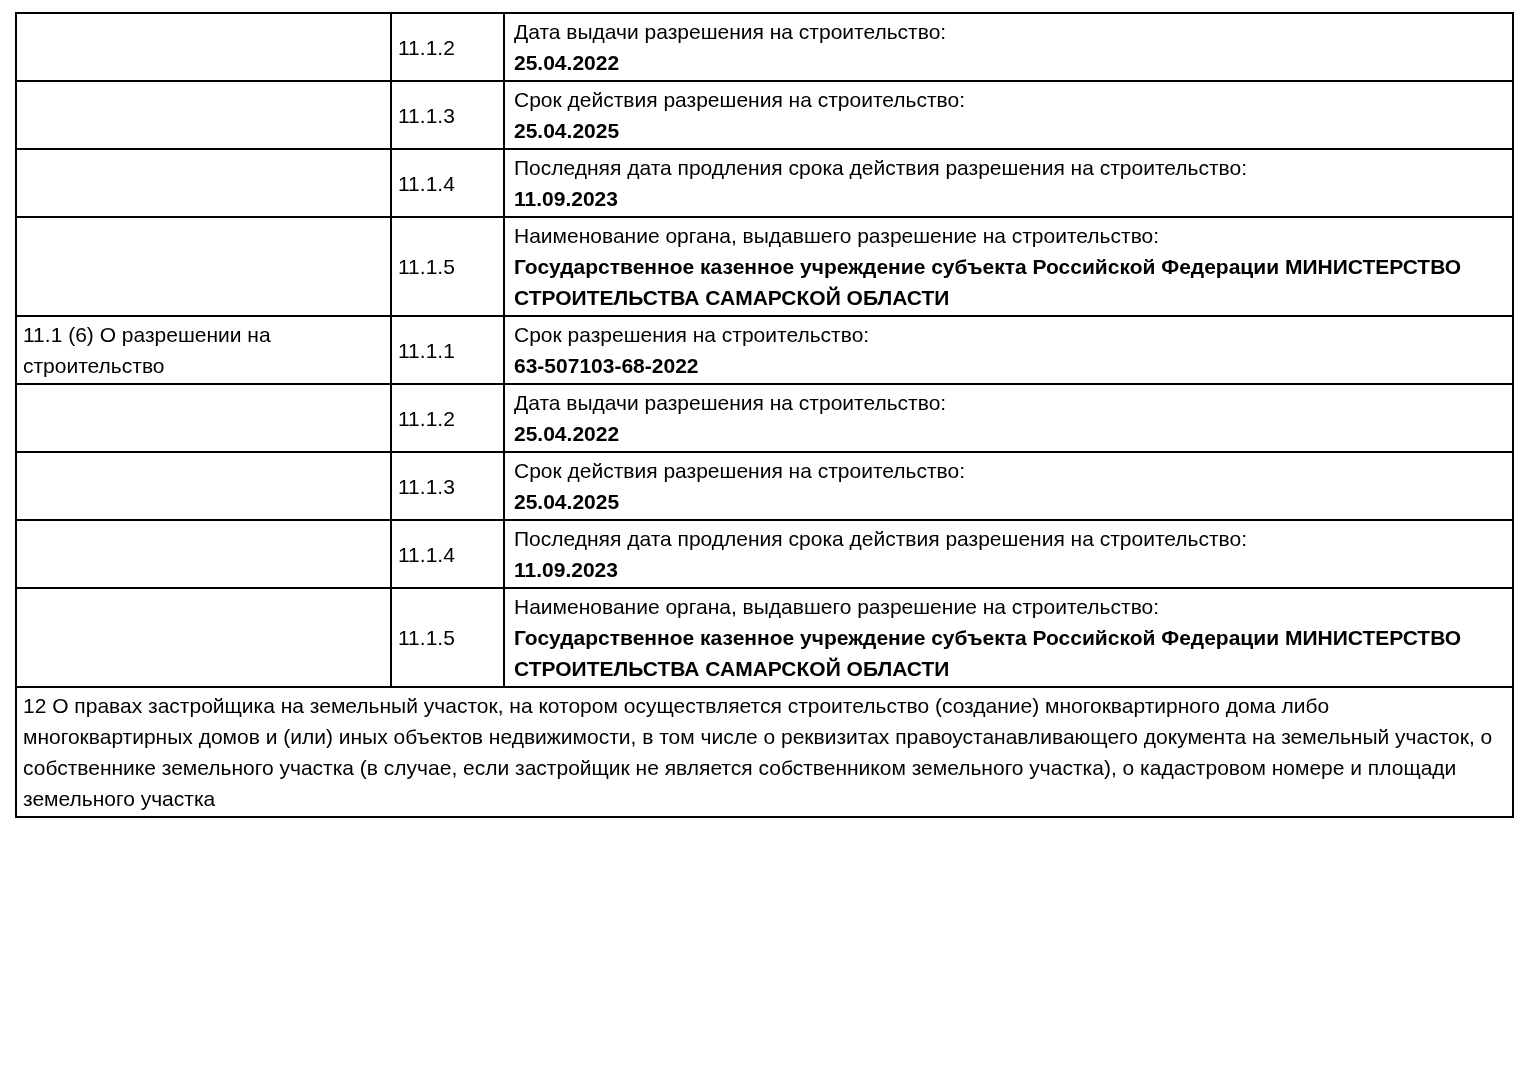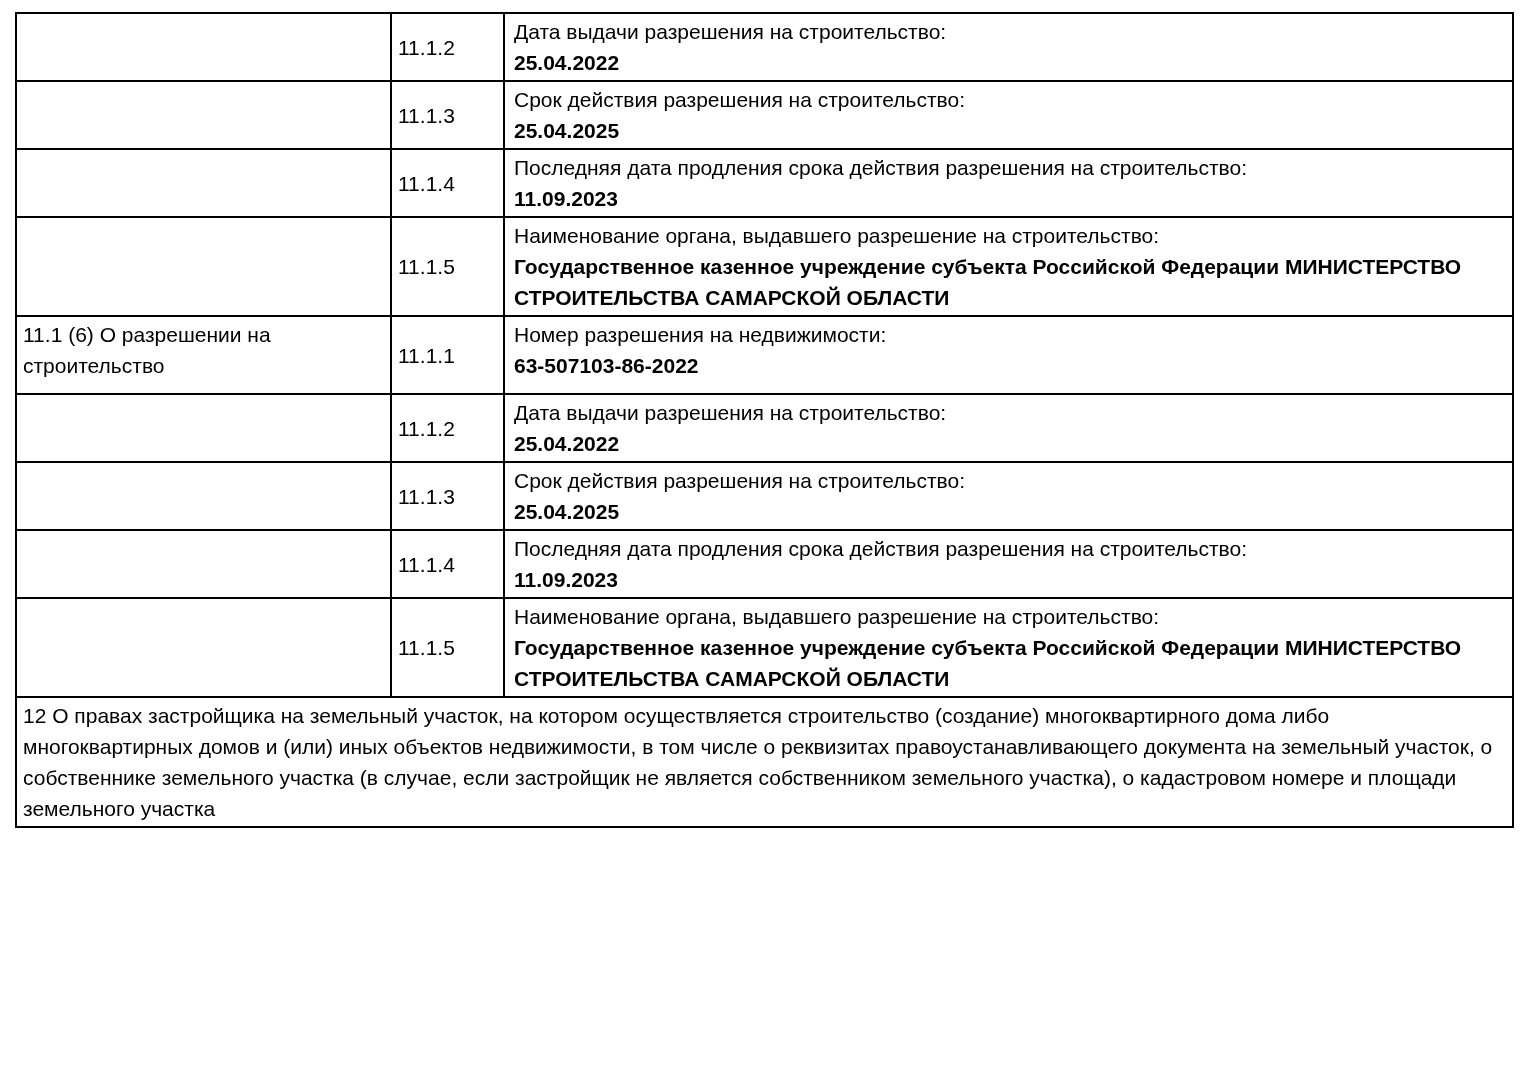--- a/index.html
+++ b/index.html
@@ -39,21 +39,21 @@
   col.c-group   { width: 375px; }
   col.c-code    { width: 113px; }
   col.c-content { width: auto; }
 
   tr.r2 { height: 65px; }   
   tr.r3 { height: 95px; }   
   tr.r4 { height: 130px; }  
 
   td.group-cell {
     vertical-align: top;
-    padding: 2px 8px 12px 6px;
+    padding: 2px 8px 2px 6px;
     border-radius: 22px;
   }
   td.code-cell {
     vertical-align: middle;
     padding: 0 2px 0 6px;
   }
   td.content-cell {
     vertical-align: top;
     padding: 2px 6px 2px 9px;
   }
@@ -106,22 +106,22 @@
         <td class="code-cell">11.1.5</td>
         <td class="content-cell">
           <div class="field-label">Наименование органа, выдавшего разрешение на строительство:</div>
           <div class="field-value">Государственное казенное учреждение субъекта Российской Федерации МИНИСТЕРСТВО СТРОИТЕЛЬСТВА САМАРСКОЙ ОБЛАСТИ</div>
         </td>
       </tr>
       <tr class="r2">
         <td class="group-cell">11.1 (6) О разрешении на строительство</td>
         <td class="code-cell">11.1.1</td>
         <td class="content-cell">
-          <div class="field-label">Номер разрешения на недвижимости:</div>
-          <div class="field-value">63-507103-86-2022</div>
+          <div class="field-label">Срок разрешения на строительство:</div>
+          <div class="field-value">63-507103-68-2022</div>
         </td>
       </tr>
       <tr class="r2">
         <td class="group-cell"></td>
         <td class="code-cell">11.1.2</td>
         <td class="content-cell">
           <div class="field-label">Дата выдачи разрешения на строительство:</div>
           <div class="field-value">25.04.2022</div>
         </td>
       </tr>

